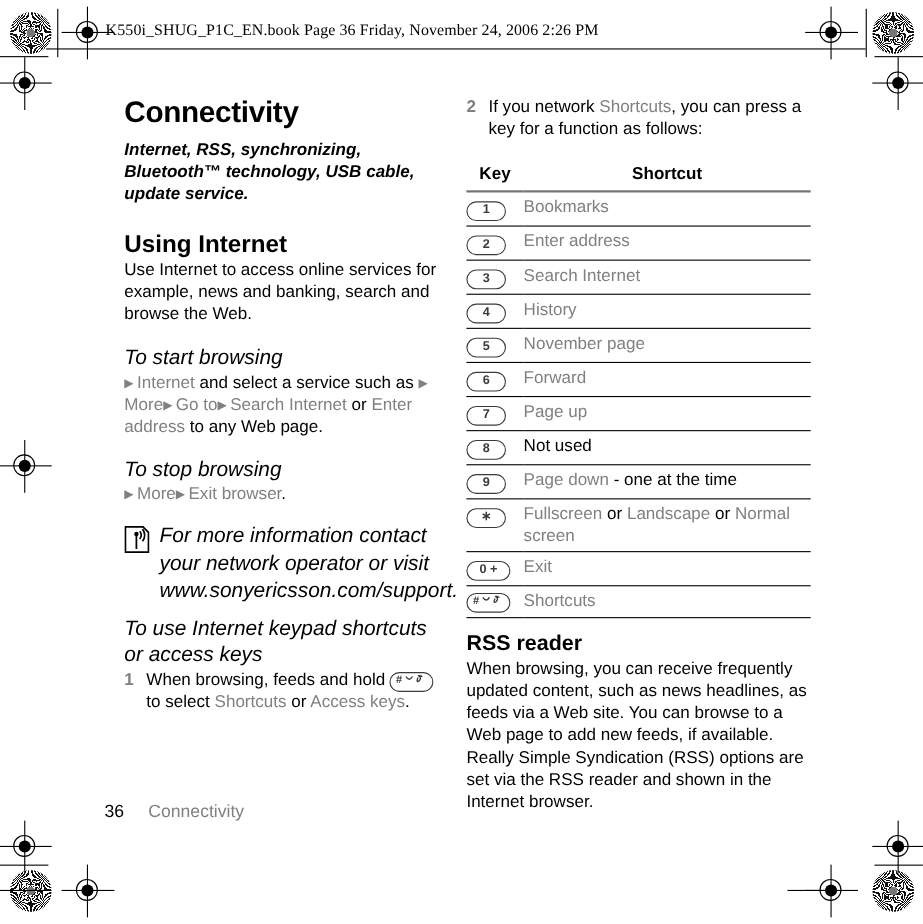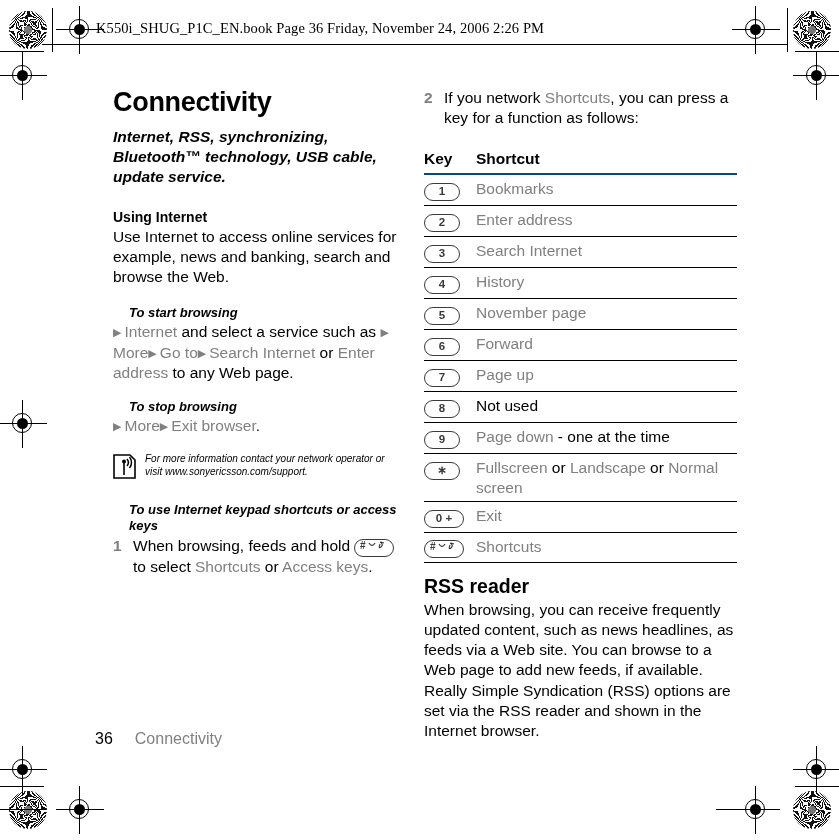--- a/index.html
+++ b/index.html
@@ -95,35 +95,35 @@
     line-height: 1.08;
   }
   p.chapter-intro {
     font-style: italic;
     font-weight: bold;
     font-size: 15.5px;
     line-height: 1.28;
     margin: 0 0 22px 0;
   }
   h2.section {
-    font-size: 14px;
+    font-size: 22px;
     font-weight: bold;
     margin: 0 0 2px 0;
     line-height: 1.15;
   }
   p.body {
     font-size: 15.5px;
     line-height: 1.30;
     margin: 0 0 18px 0;
   }
   h3.proc {
-    font-size: 13px;
+    font-size: 19px;
     font-style: italic;
-    font-weight: bold;
-    margin: 0 0 1px 16px;
+    font-weight: normal;
+    margin: 0 0 1px 0;
     line-height: 1.25;
   }
   p.proc-step {
     font-size: 15.5px;
     line-height: 1.30;
     margin: 0 0 16px 0;
   }
   .ui {
     color: #808080;
     margin-top: 48px;
@@ -131,24 +131,24 @@
   .arrow {
     color: #808080;
     font-size: 11px;
     vertical-align: 1.5px;
     letter-spacing: 0;
   }
 
   
   .note {
     position: relative;
-    margin: 0 0 24px 0;
+    margin: 0 0 10px 0;
     padding-left: 32px;
     font-style: italic;
-    font-size: 10px;
+    font-size: 19px;
     line-height: 1.30;
   }
   .note-icon {
     position: absolute;
     left: 0; top: 2px;
     width: 23px; height: 25px;
   }
 
   
   ol.steps {
@@ -207,25 +207,25 @@
   .keycap.wide { min-width: 30px; }
   .keycap svg { vertical-align: 1px; }
 
   
   table.shortcuts {
     border-collapse: collapse;
     width: 100%;
     font-size: 15.5px;
   }
   table.shortcuts th {
-    text-align: left;
+    text-align: center;
     font-weight: bold;
     font-size: 15.5px;
     padding: 0 0 5px 0;
-    border-bottom: 2px solid #0c4a6e;
+    border-bottom: 2px solid #737373;
     color: #000;
   }
   table.shortcuts th.key-col { width: 52px; }
   table.shortcuts td {
     padding: 4px 0 4px 0;
     border-bottom: 1px solid #000;
     vertical-align: top;
     line-height: 1.25;
   }
   table.shortcuts td.key-cell {

